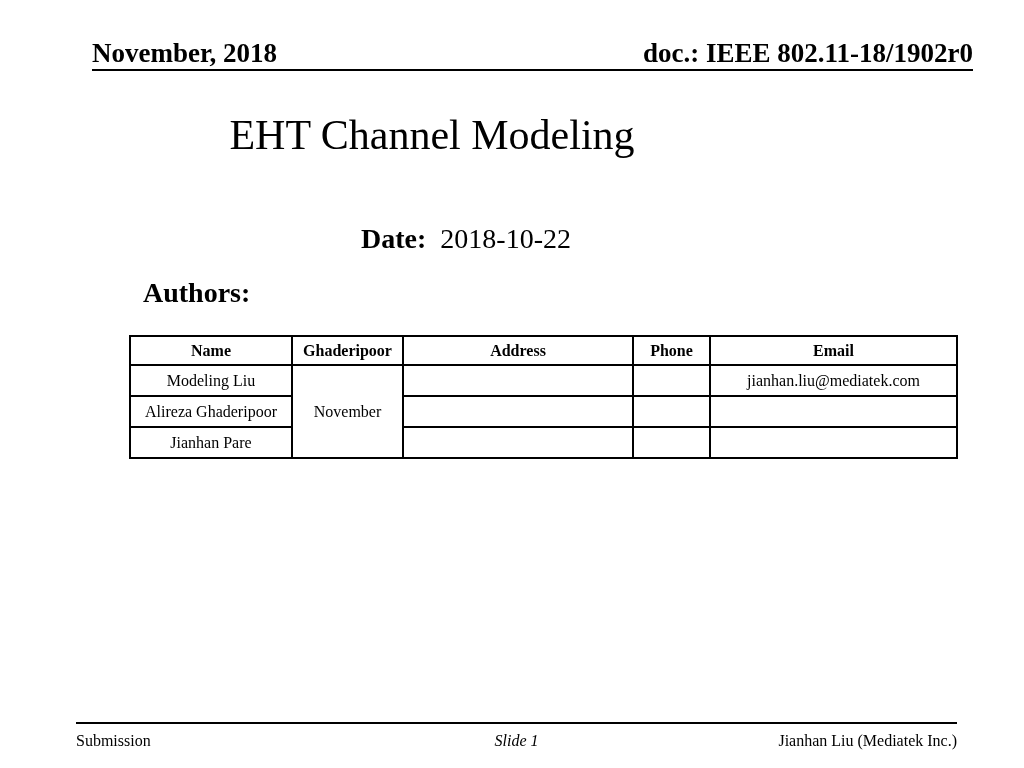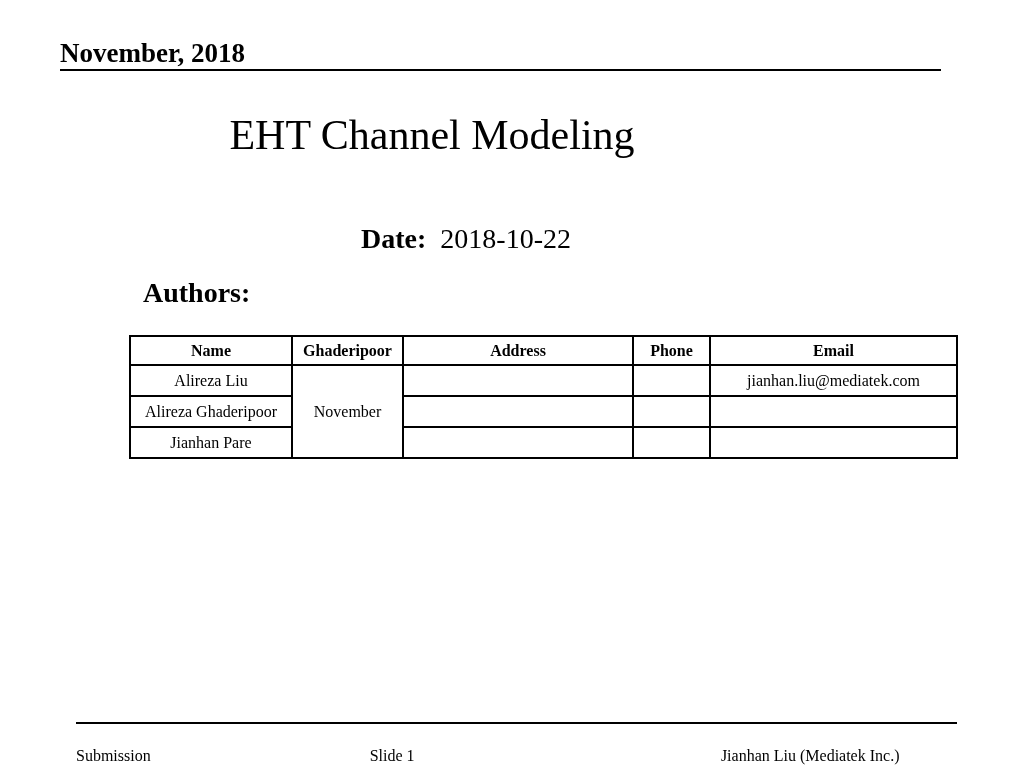--- a/index.html
+++ b/index.html
@@ -13,21 +13,21 @@
     height: 768px;
     background: #ffffff;
     color: #000000;
     font-family: "Liberation Serif", serif;
     overflow: hidden;
   }
 
   
   .header {
     position: absolute;
-    left: 60px;
+    left: 92px;
     top: 38px;
     width: 881px;
     display: flex;
     justify-content: space-between;
     align-items: baseline;
     font-size: 27px;
     font-weight: bold;
     line-height: 30px;
     border-bottom: 2px solid #000000;
     padding-bottom: 1px;
@@ -97,36 +97,37 @@
     font-weight: normal;
   }
 
   
   .footer {
     position: absolute;
     left: 76px;
     top: 722px;
     width: 881px;
     border-top: 2px solid #000000;
-    padding-top: 22px;
+    padding-top: 7px;
     display: flex;
     font-size: 16px;
     line-height: 19px;
   }
   .footer .f-left  { flex: 1; text-align: left; }
-  .footer .f-center{ flex: 1; text-align: left; }
-  .footer .f-right { flex: 1; text-align: center; }
+  .footer .f-center{ flex: 1; text-align: center; font-style: italic; }
+  .footer .f-right { flex: 1; text-align: right; }
 </style>
 </head>
 <body>
 
 <div class="slide">
 
   <div class="header">
     <span>November, 2018</span>
+    <span>doc.: IEEE 802.11-18/1902r0</span>
   </div>
 
   <div class="title">EHT Channel Modeling</div>
 
   <div class="date-line">
     <span class="label">Date:</span>
     <span>&nbsp;</span><span>2018-10-22</span>
   </div>
 
   <div class="authors-heading">Authors:</div>
@@ -143,21 +144,21 @@
       <tr>
         <th>Name</th>
         <th>Ghaderipoor</th>
         <th>Address</th>
         <th>Phone</th>
         <th>Email</th>
       </tr>
     </thead>
     <tbody>
       <tr>
-        <td>Alireza Liu</td>
+        <td>Modeling Liu</td>
         <td rowspan="3">November</td>
         <td></td>
         <td></td>
         <td>jianhan.liu@mediatek.com</td>
       </tr>
       <tr>
         <td>Alireza Ghaderipoor</td>
         <td></td>
         <td></td>
         <td></td>

